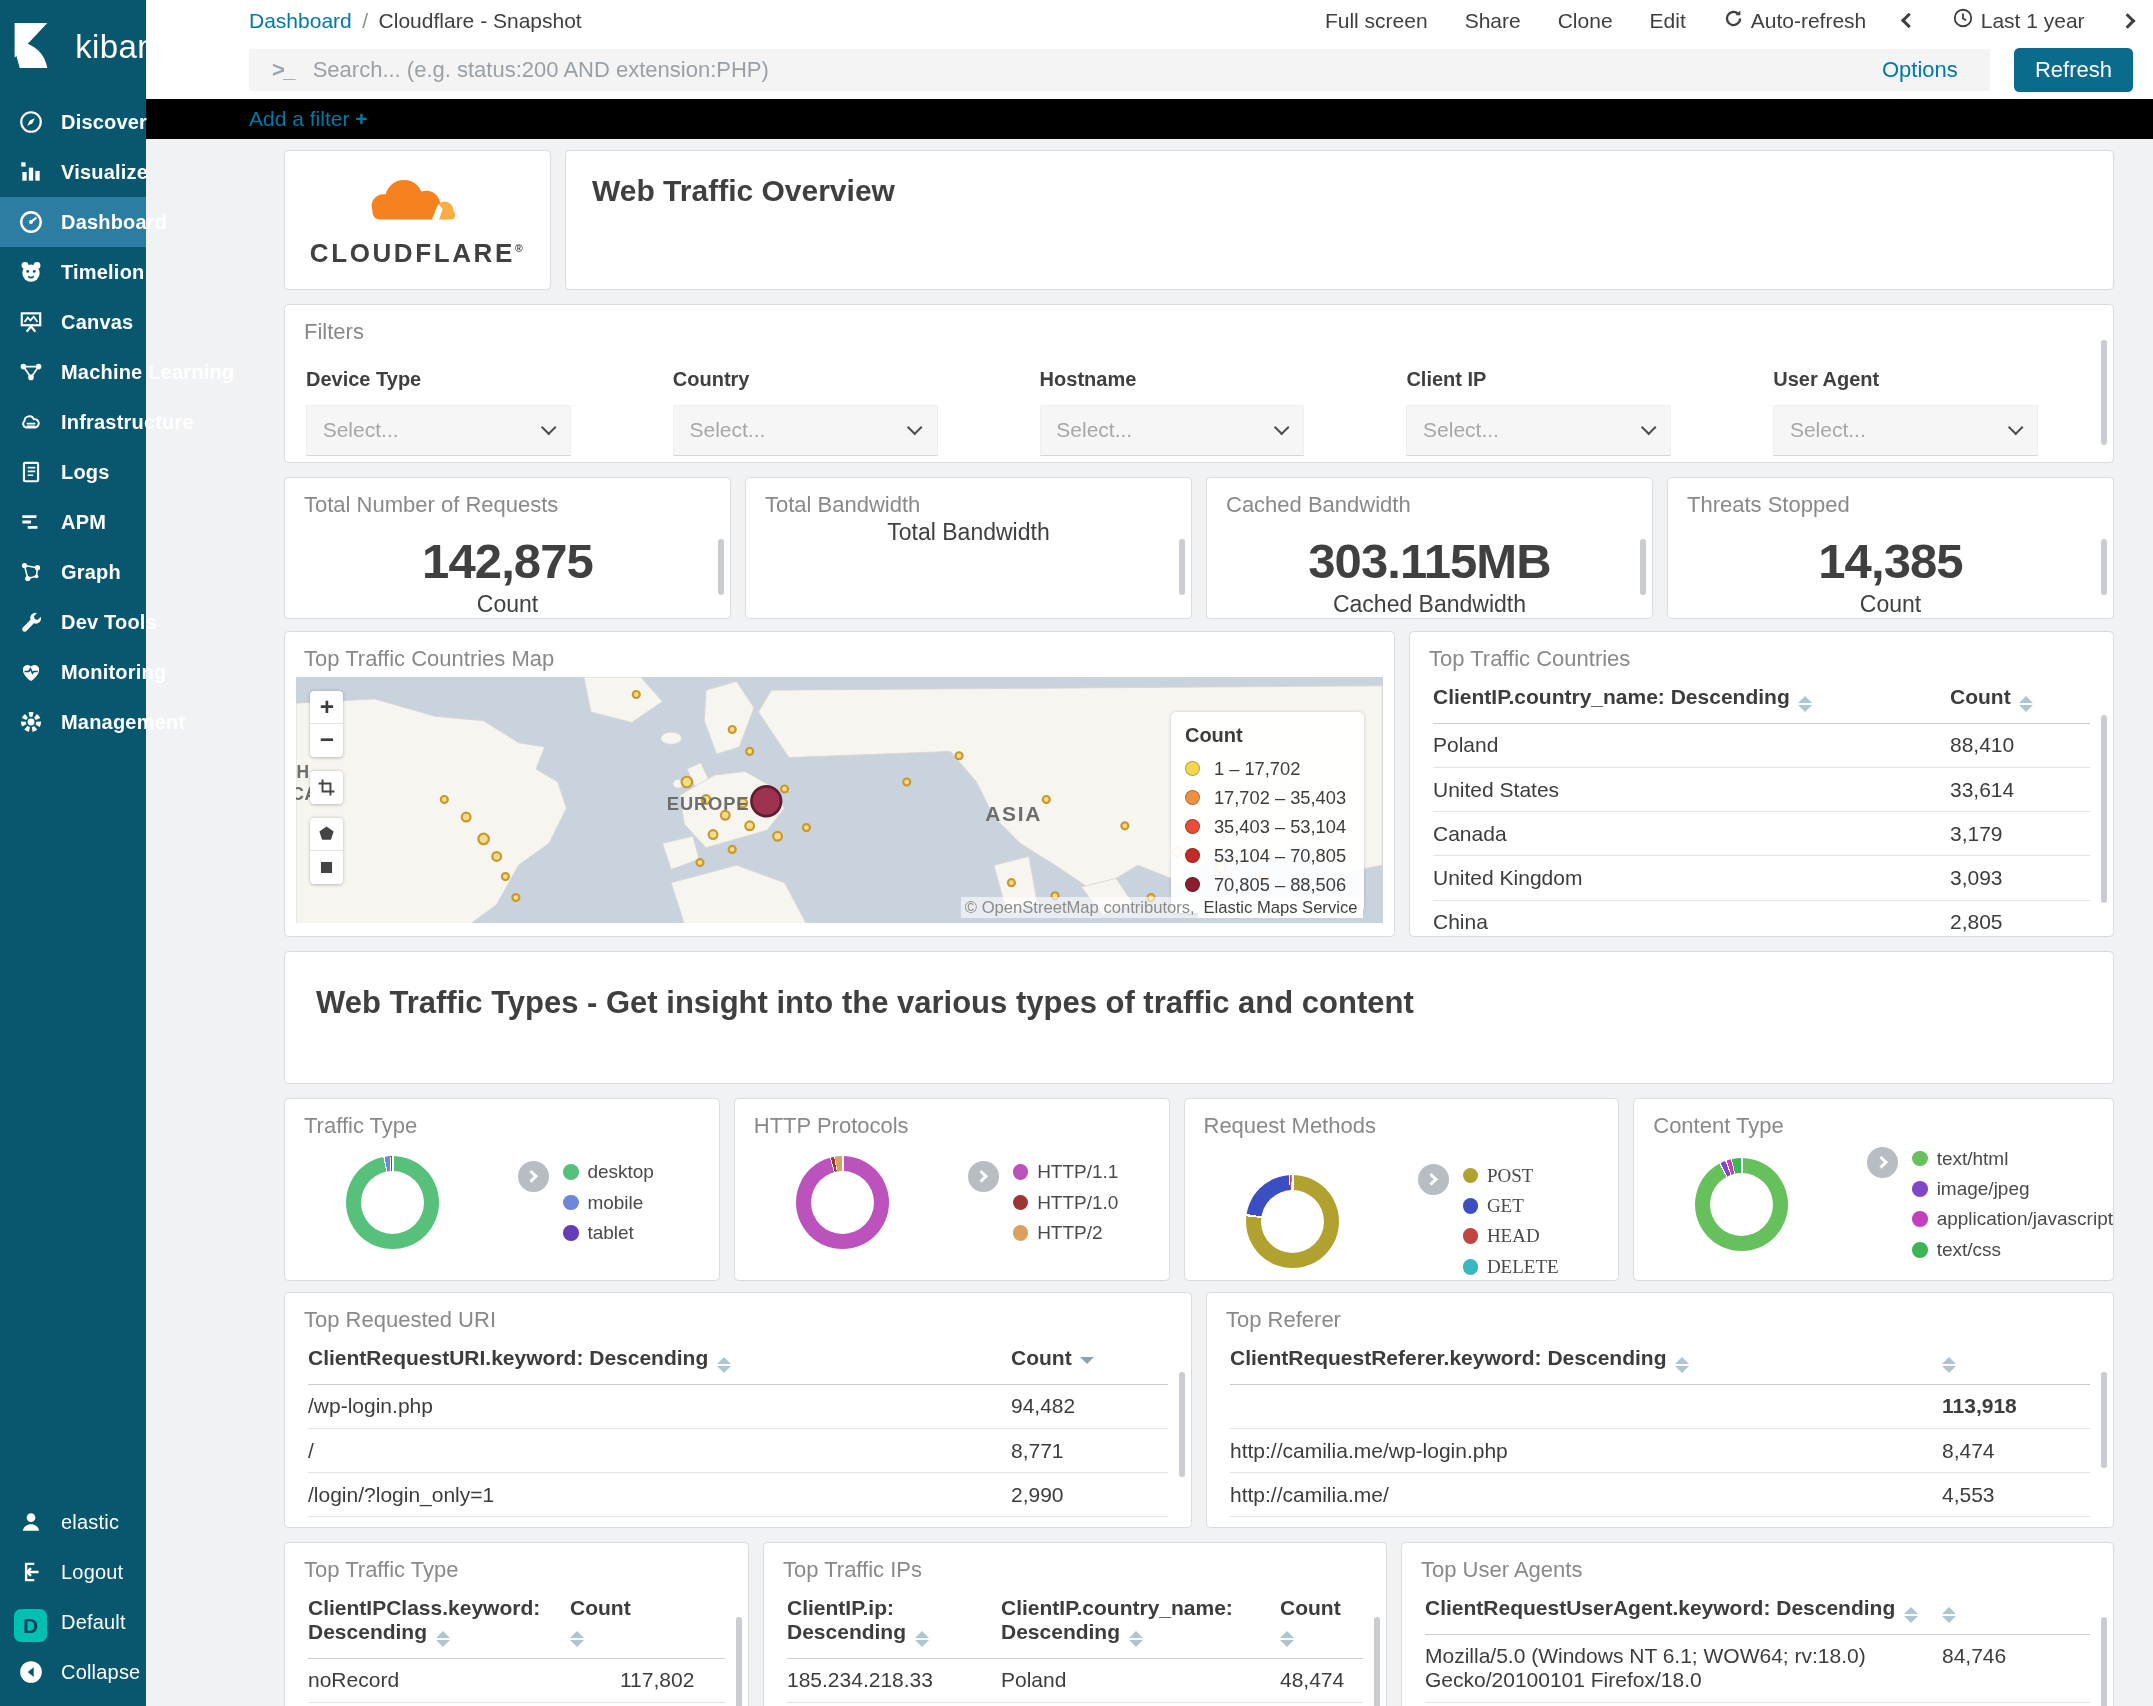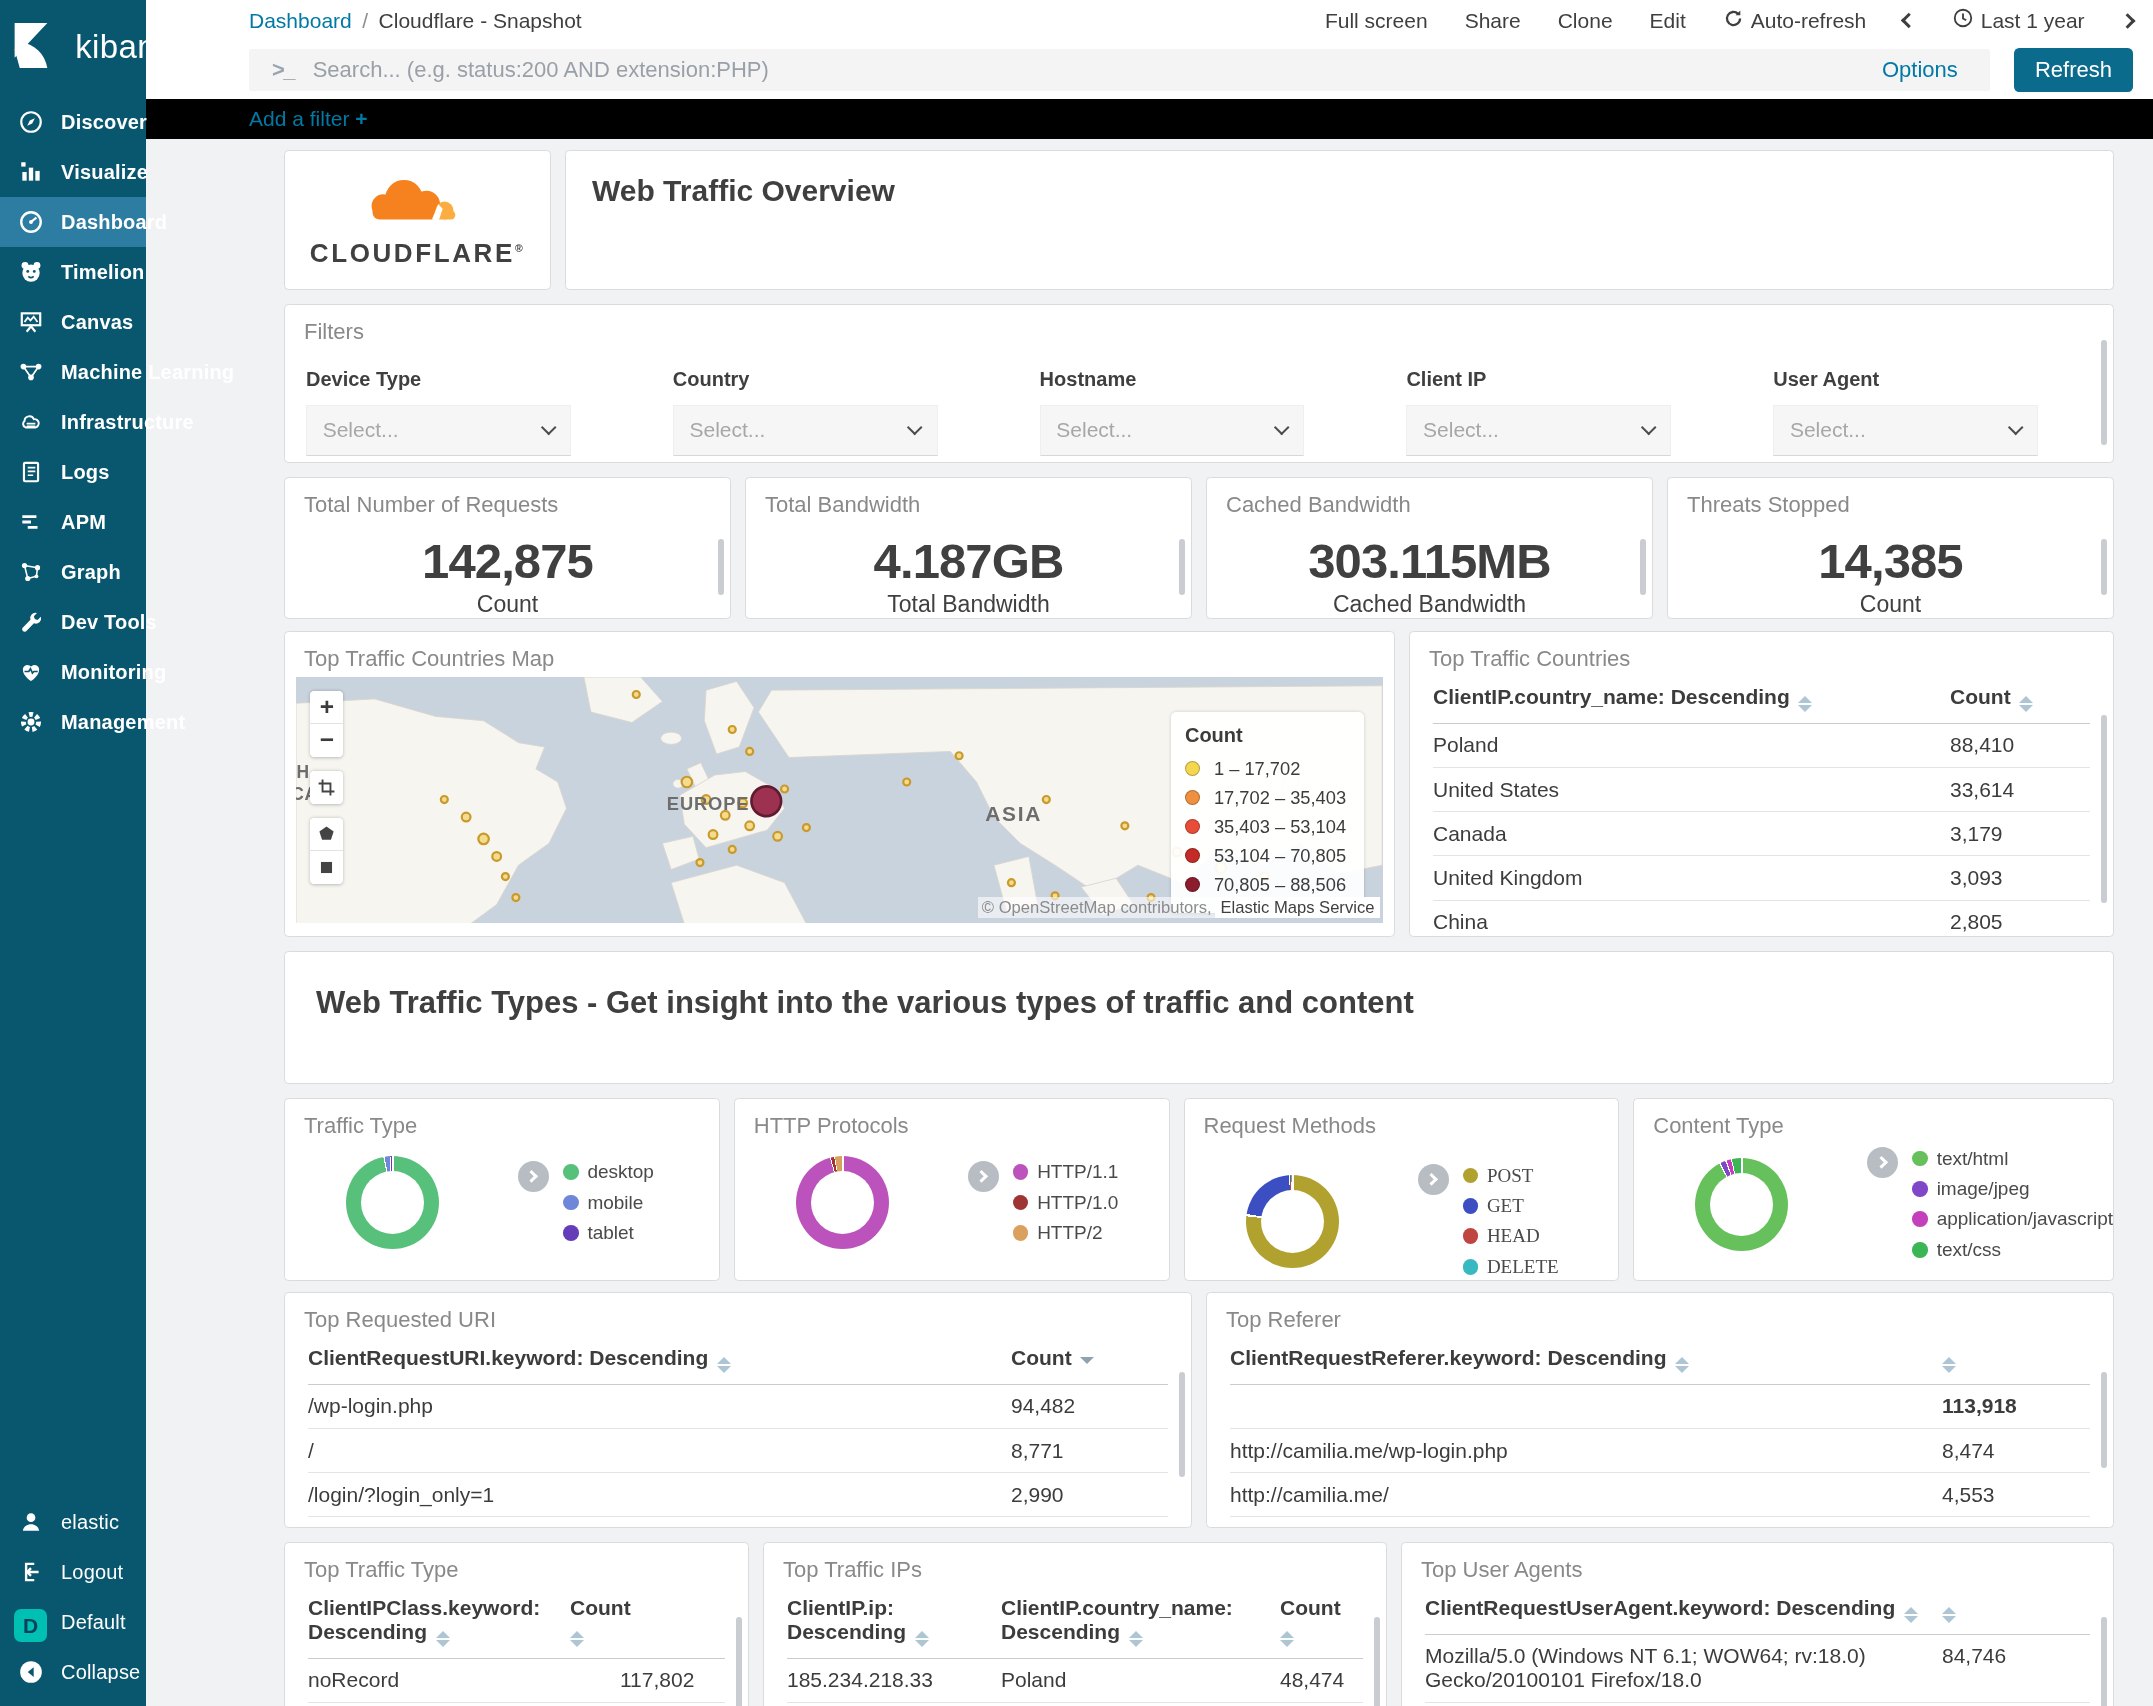--- a/index.html
+++ b/index.html
@@ -85,21 +85,21 @@
   .map-controls { position:absolute; left:14px; top:14px; z-index:5; display:flex; flex-direction:column; gap:14px; }
   .ctl-group { background:#fff; border-radius:4.4px; box-shadow:0 0.9px 3.5px rgba(0,0,0,.25); overflow:hidden; }
   .ctl-btn { width:33px; height:33px; display:flex; align-items:center; justify-content:center; font-size:24.5px;
     font-weight:700; color:#3c3c3c; cursor:pointer; border-bottom:0.9px solid #e3e3e3; background:#fff; }
   .ctl-btn:last-child { border-bottom:none; }
   .map-legend { position:absolute; right:19px; top:35px; z-index:5; background:rgba(255,255,255,.93); border-radius:5.2px;
     box-shadow:0 0.9px 3.5px rgba(0,0,0,.18); padding:12.2px 17.5px 14px 14px; }
   .ml-title { font-size:20px; font-weight:700; color:#3c3c3c; margin-bottom:7px; }
   .ml-item { display:flex; align-items:center; gap:14px; font-size:18.3px; color:#3c3c3c; line-height:29px; white-space:nowrap; }
   .ml-dot { width:15px; height:15px; border-radius:50%; flex:0 0 15px; border:1.7px solid rgba(0,0,0,.25); }
-  .map-attrib { position:absolute; right:3px; bottom:5.2px; z-index:5; font-size:16.6px; }
+  .map-attrib { position:absolute; right:20px; bottom:5.2px; z-index:5; font-size:16.6px; }
   .attrib-light { color:#8b8b8b; background:rgba(255,255,255,.6); padding:0.9px 3.5px; }
   .attrib-dark { color:#3f3f3f; background:#fff; padding:0.9px 5.2px; }
 
   
   .tbl { margin:5.2px 23px 0 23px; }
   .thead { display:flex; align-items:flex-start; font-weight:700; color:#3c3c3c; font-size:21px;
     border-bottom:0.9px solid #c9ccd0; padding:8.7px 0 10.5px 0; }
   .trow { display:flex; font-size:21px; color:#3c3c3c; border-bottom:0.9px solid #e2e4e6; padding:9.6px 0; }
   .c-main { flex:1; padding-right:17.5px; word-break:break-all; }
   .c-count { width:140px; flex:0 0 140px; }
@@ -386,21 +386,20 @@
 
   <div class="row r-metrics">
     <section class="panel metric">
       <div class="ptitle">Total Number of Requests</div>
       <div class="m-value">142,875</div>
       <div class="m-label">Count</div>
       <span class="mini-scroll" style="top:61px;height:56px;"></span>
     </section>
     <section class="panel metric">
       <div class="ptitle">Total Bandwidth</div>
-      <div class="m-value">4.187GB</div>
       <div class="m-label">Total Bandwidth</div>
       <span class="mini-scroll" style="top:61px;height:56px;"></span>
     </section>
     <section class="panel metric">
       <div class="ptitle">Cached Bandwidth</div>
       <div class="m-value">303.115MB</div>
       <div class="m-label">Cached Bandwidth</div>
       <span class="mini-scroll" style="top:61px;height:56px;"></span>
     </section>
     <section class="panel metric">

